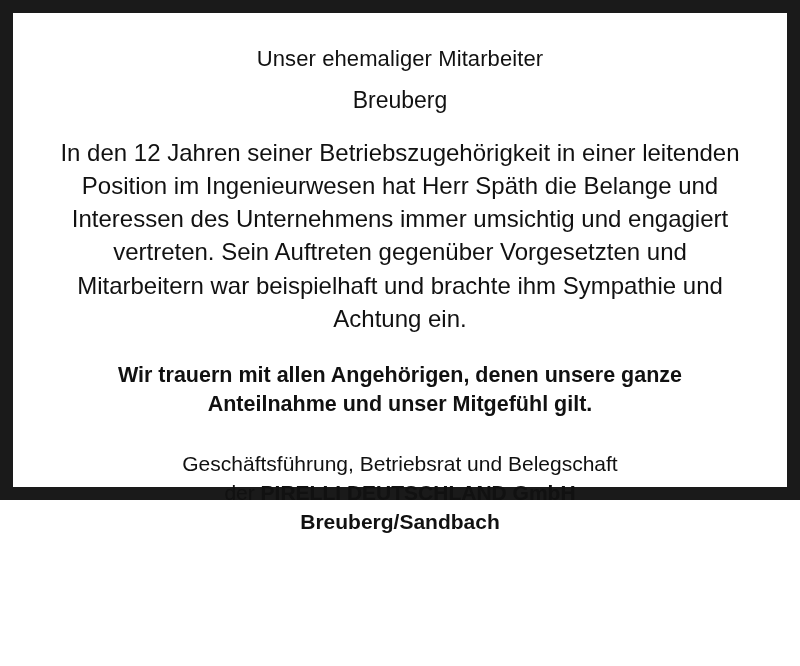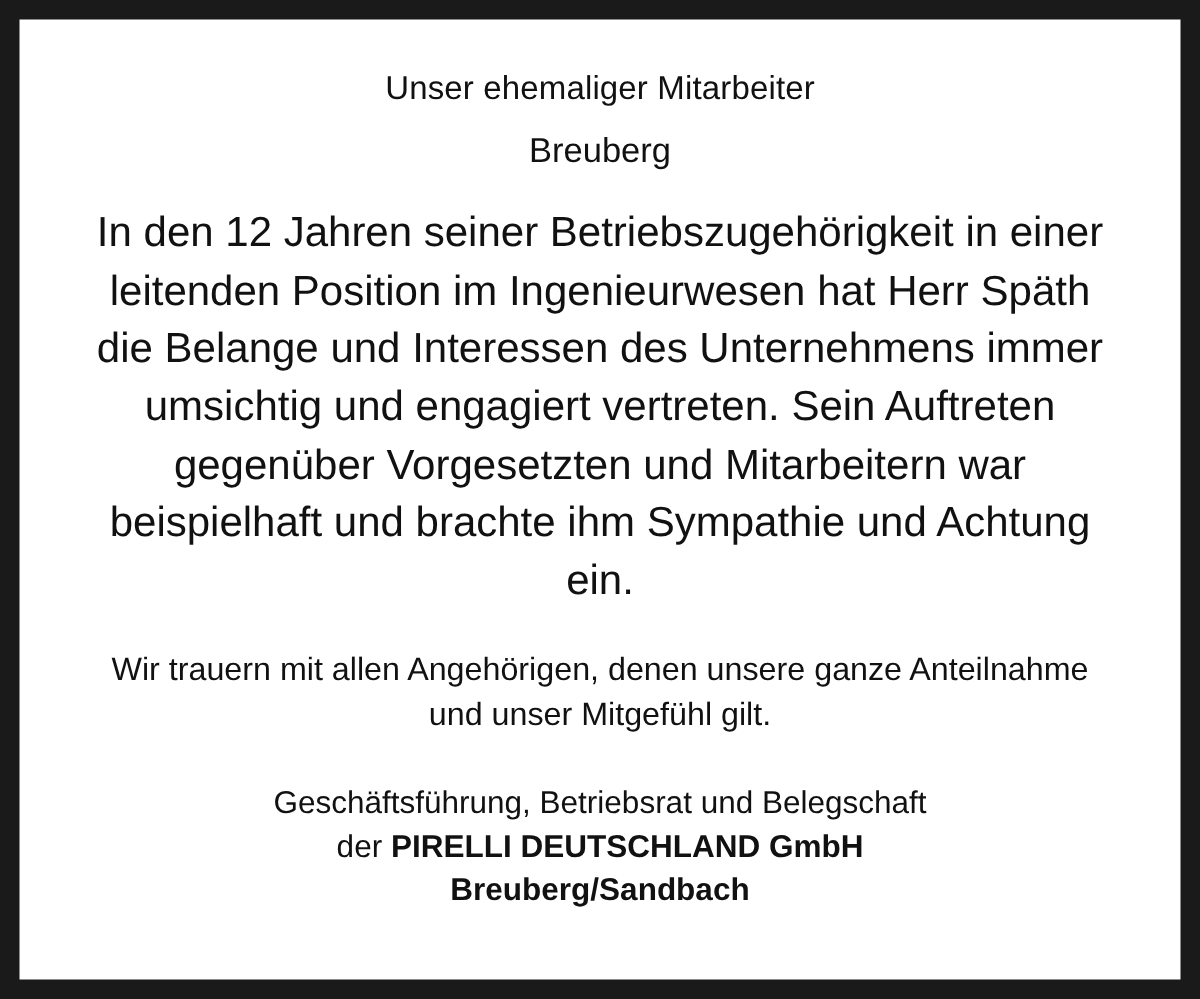--- a/index.html
+++ b/index.html
@@ -10,21 +10,21 @@
   body {
     width: 800px;
     height: 666px;
     font-family: "Liberation Sans", sans-serif;
     color: #111111;
     overflow: hidden;
   }
   .obituary {
     box-sizing: border-box;
     width: 800px;
-    height: 666px;
+    height: 500px;
     background: #ffffff;
     border: 13px solid #1a1a1a;
     padding: 24px 34px 18px 34px;
     display: block;
     text-align: center;
   }
   .intro {
     font-size: 22px;
     line-height: 1.25;
     margin: 8px 0 14px 0;
@@ -42,31 +42,32 @@
     font-size: 23px;
     line-height: 1.2;
     margin: 0 0 22px 0;
   }
   .death-line {
     font-size: 22.5px;
     line-height: 1.25;
     margin: 0 0 26px 0;
   }
   .body-text {
-    font-size: 28px;
+    font-size: 24px;
     line-height: 1.38;
     margin: 0 0 26px 0;
     padding: 0 4px;
     text-align: center;
   }
   .condolence {
     font-size: 21.5px;
     line-height: 1.38;
     margin: 0 0 30px 0;
     padding: 0 14px;
+    font-weight: bold;
   }
   .signature {
     font-size: 21px;
     line-height: 1.38;
     margin: 0;
   }
   .signature .company-line {
     font-weight: 400;
   }
   .signature .company-name {

